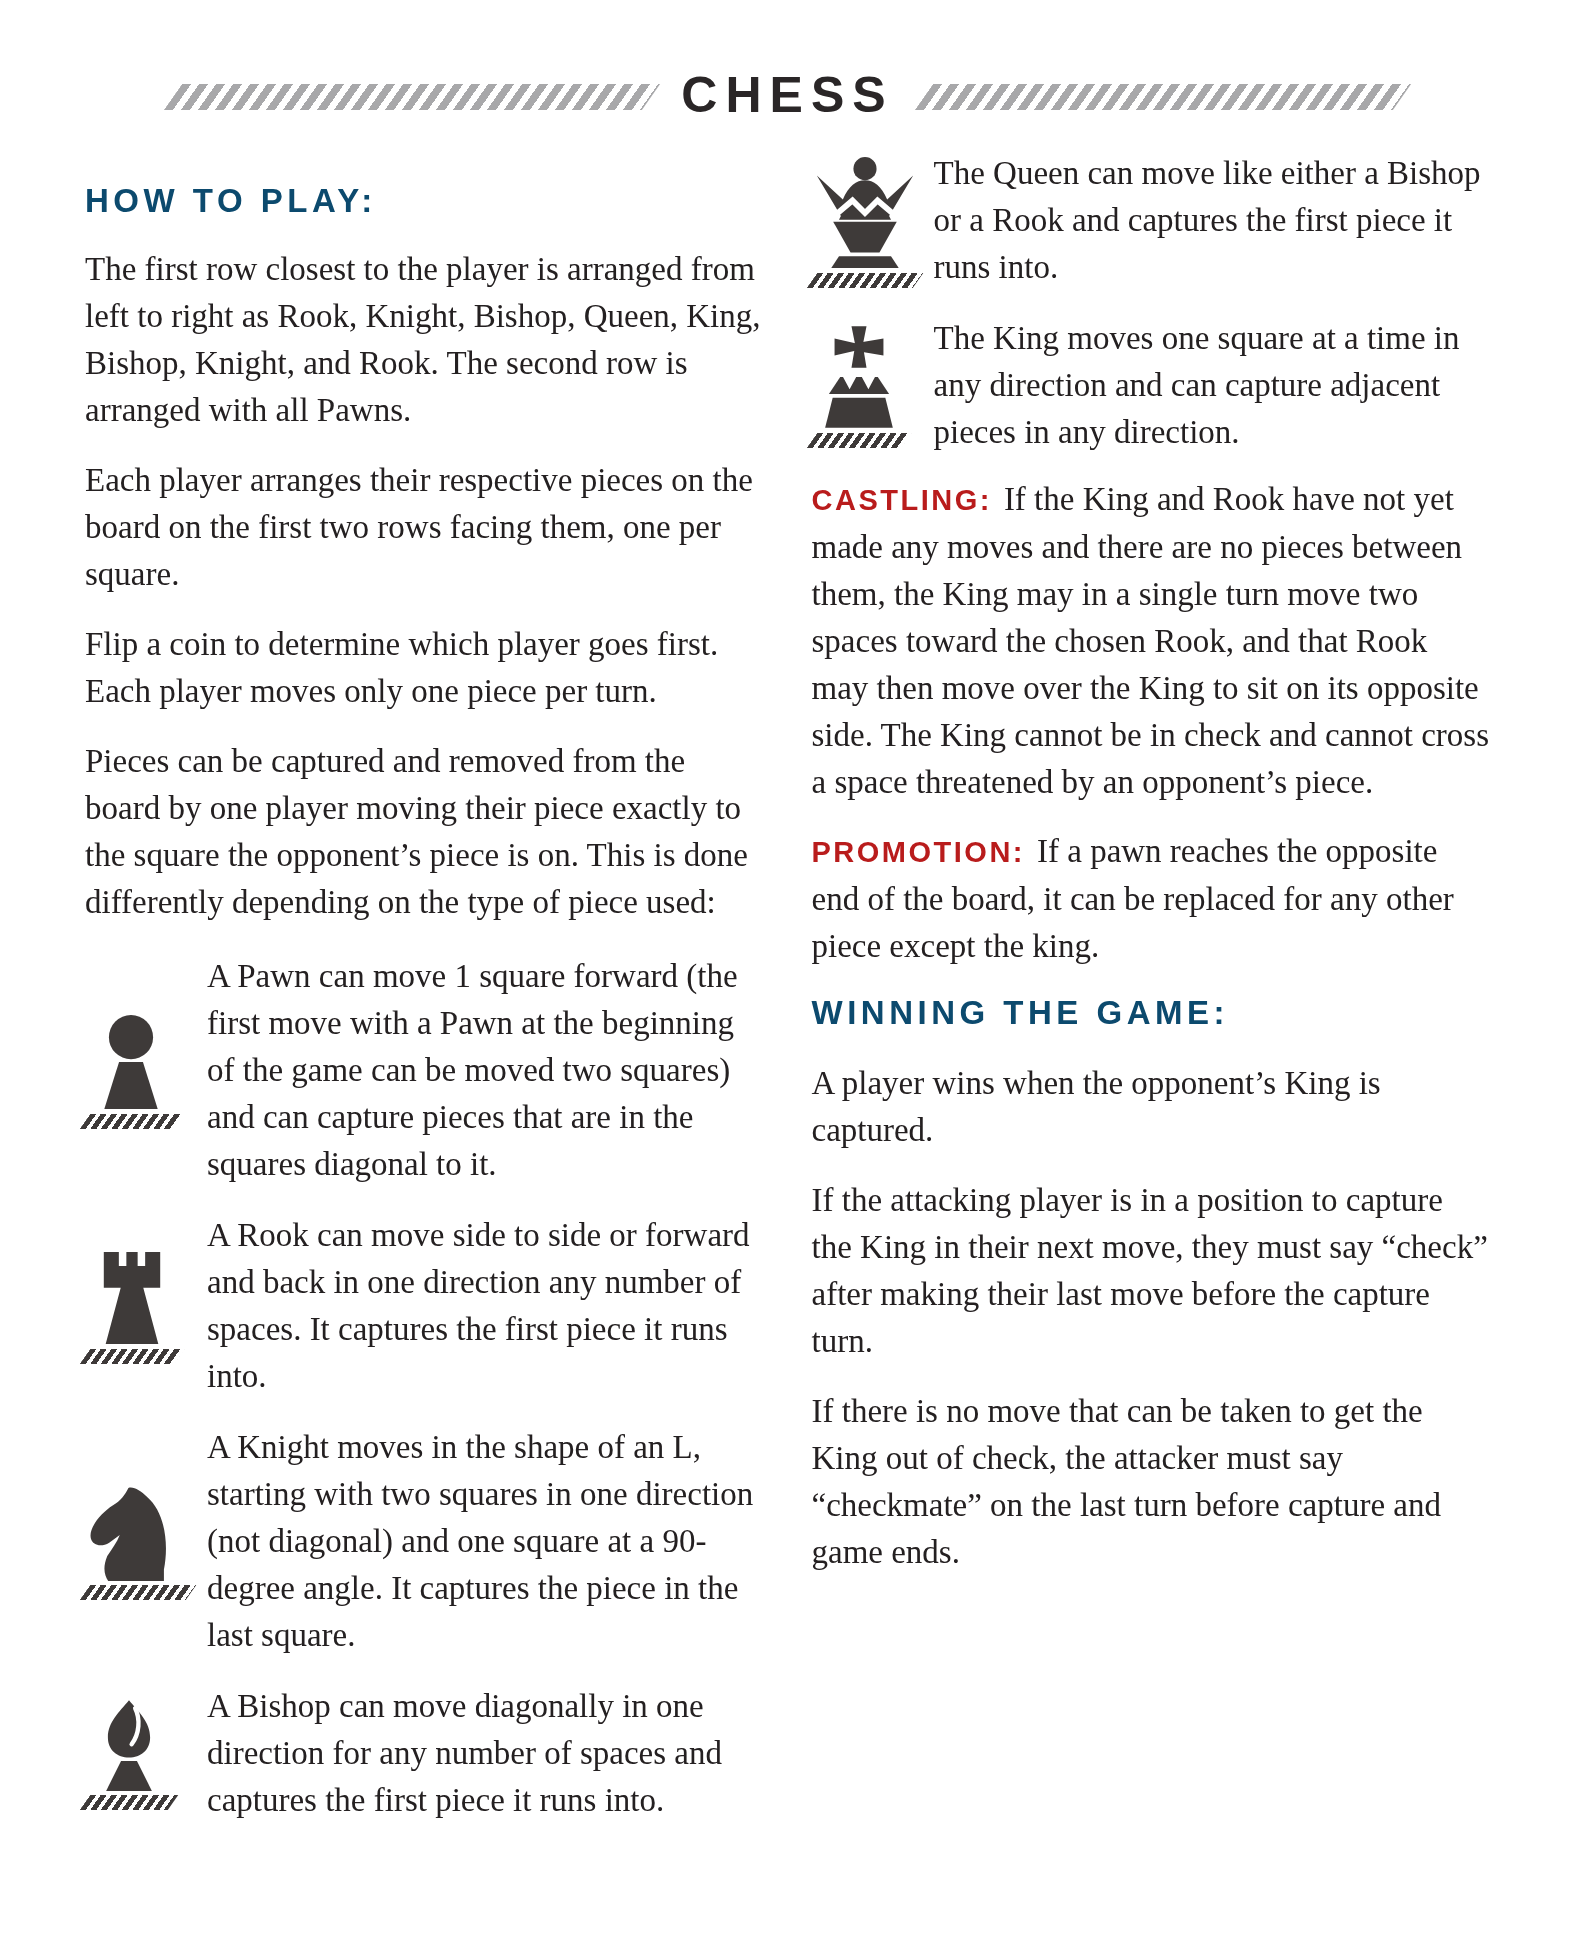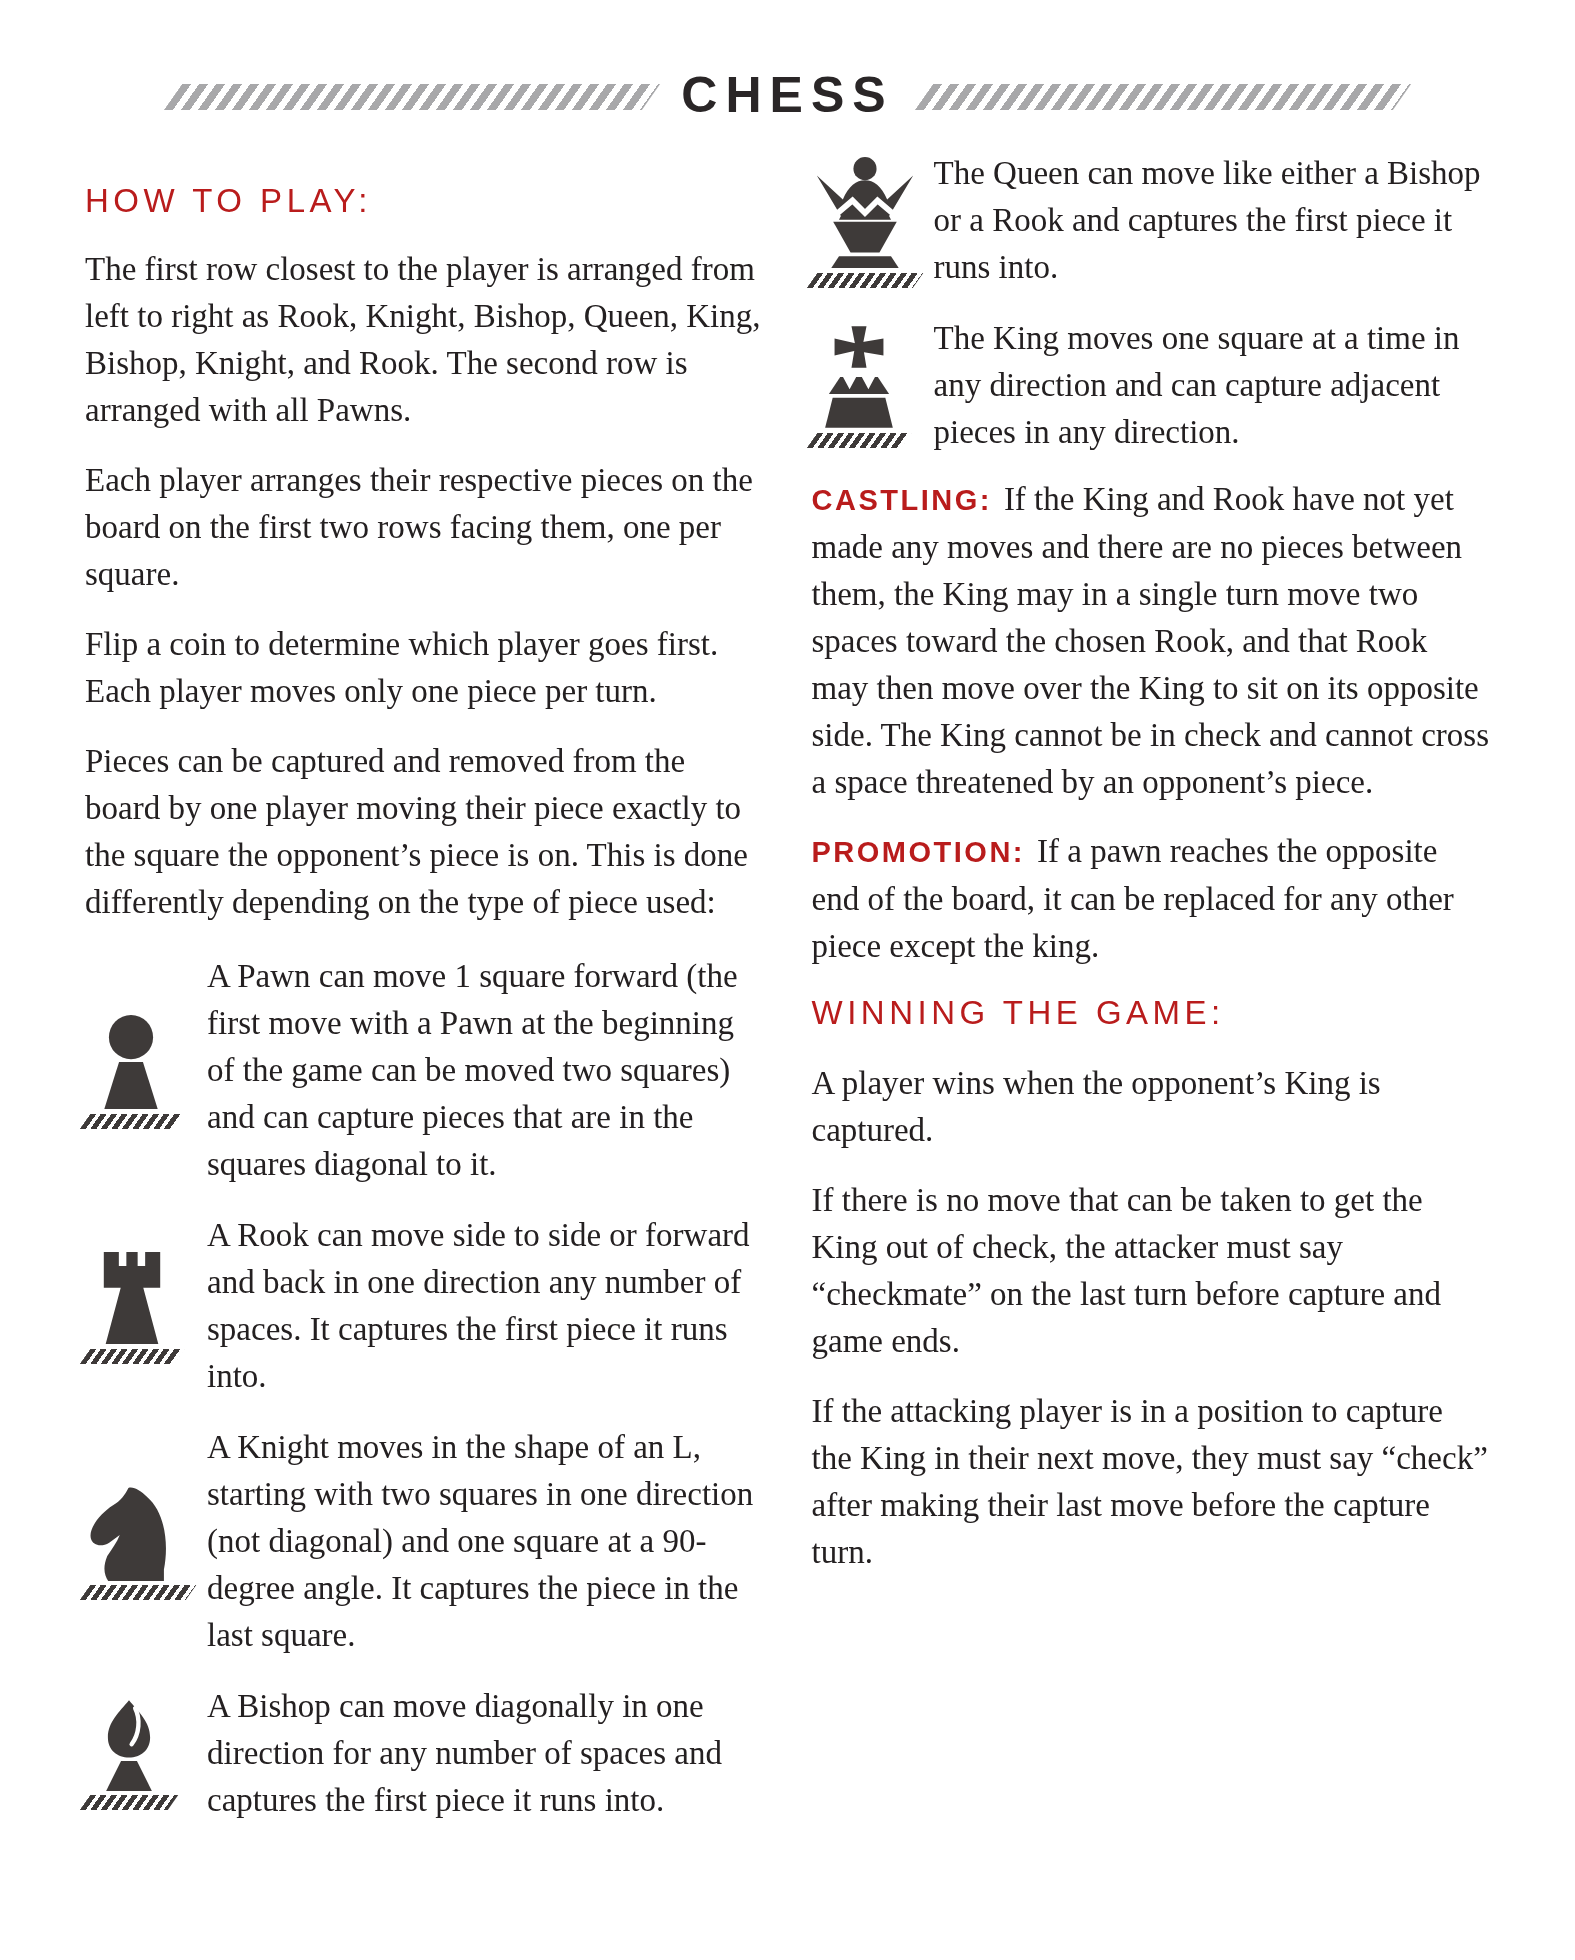--- a/index.html
+++ b/index.html
@@ -45,24 +45,24 @@
     gap: 48px;
     padding: 0 85px;
     margin-top: 8px;
   }
   .col { flex: 1; min-width: 0; }
   .col-left  { padding-top: 48px; }
   .col-right { padding-top: 16px; }
 
   h2.section {
     font-family: "Liberation Sans", sans-serif;
-    font-weight: 400;
+    font-weight: 700;
     font-size: 33px;
     letter-spacing: 4.5px;
-    color: #b91c1c;
+    color: #0c4a6e;
     margin: 0 0 26px 0;
   }
   p.body {
     font-size: 33px;
     line-height: 47px;
     margin: 0 0 23px 0;
   }
   .runin {
     font-family: "Liberation Sans", sans-serif;
     font-weight: 700;
@@ -203,17 +203,17 @@
     </div>
 
 
     <p class="body" style="margin-bottom:22px"><span class="runin">CASTLING:</span><span>If the King and Rook have not yet made any moves and there are no pieces between them, the King may in a single turn move two spaces toward the chosen Rook, and that Rook may then move over the King to sit on its opposite side. The King cannot be in check and cannot cross a space threatened by an opponent’s piece.</span></p>
 
     <p class="body" style="margin-bottom:24px"><span class="runin">PROMOTION:</span><span>If a pawn reaches the opposite end of the board, it can be replaced for any other piece except the king.</span></p>
 
     <h2 class="section" style="margin-bottom:28px">WINNING THE GAME:</h2>
 
     <p class="body">A player wins when the opponent’s King is captured.</p>
+    <p class="body">If the attacking player is in a position to capture the King in their next move, they must say “check” after making their last move before the capture turn.</p>
     <p class="body">If there is no move that can be taken to get the King out of check, the attacker must say “checkmate” on the last turn before capture and game ends.</p>
-    <p class="body">If the attacking player is in a position to capture the King in their next move, they must say “check” after making their last move before the capture turn.</p>
 
   </div>
 </div>
 
 </body></html>

